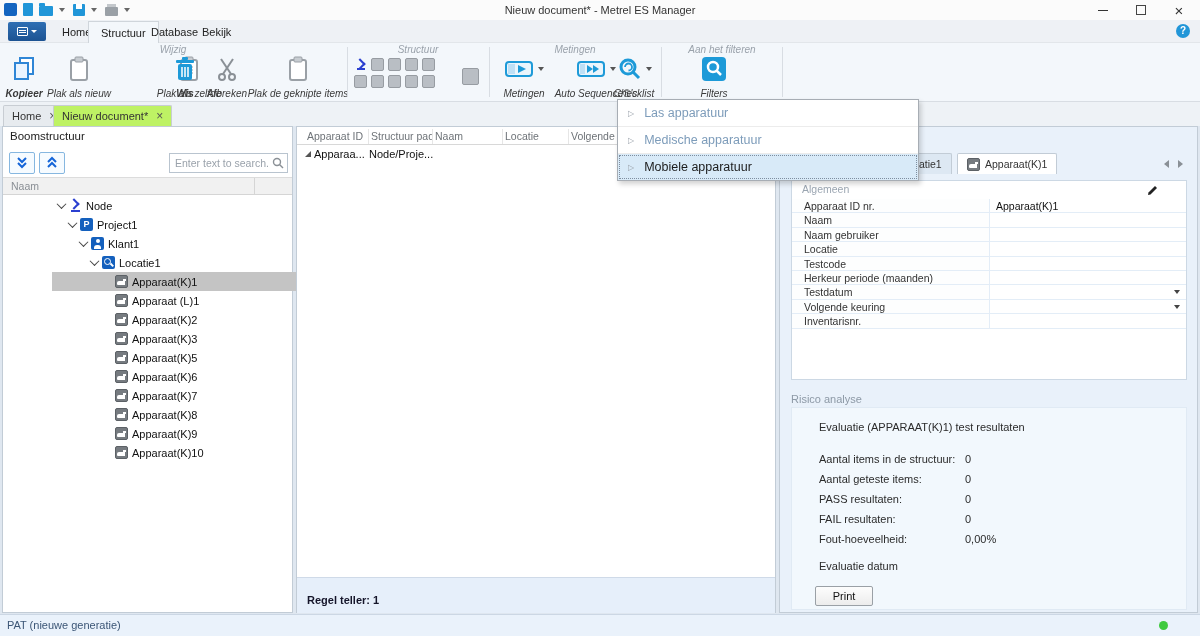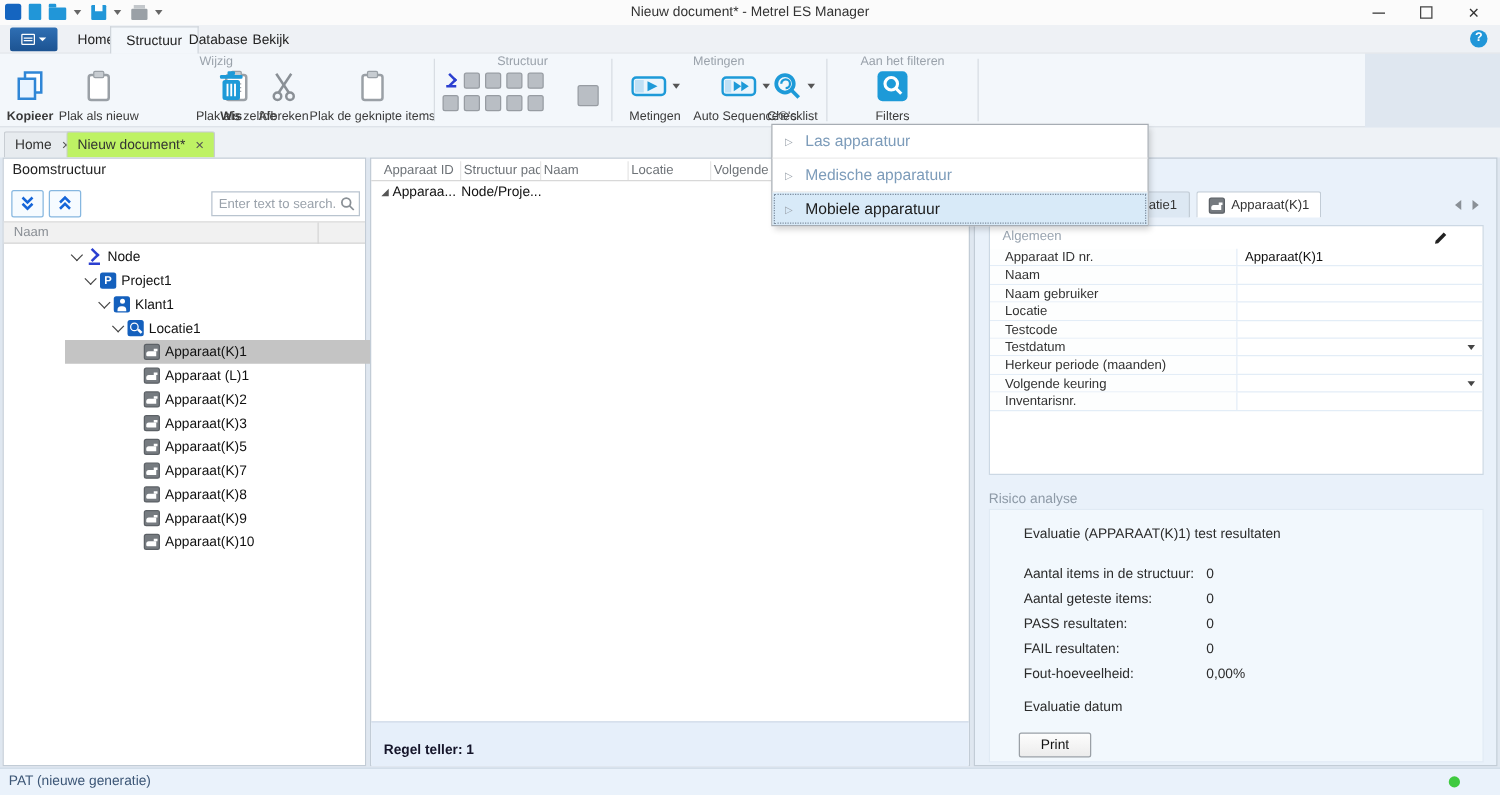--- a/index.html
+++ b/index.html
@@ -31,21 +31,21 @@
   #file-btn { position:absolute; left:8px; top:2px; width:38px; height:19px; background:linear-gradient(#2f6fb4,#1c5392); border-radius:2px; display:flex; align-items:center; justify-content:center; gap:3px; }
   .file-lines { width:11px; height:9px; border:1px solid #fff; border-radius:1px; position:relative; }
   .file-lines::before { content:""; position:absolute; left:1px; top:2px; width:7px; height:1px; background:#fff; box-shadow:0 2px 0 #fff; }
   .file-caret { width:0; height:0; border-left:3px solid transparent; border-right:3px solid transparent; border-top:3px solid #fff; }
   .rtab { position:absolute; top:1px; height:22px; padding:0 12px; display:flex; align-items:center; color:#222; }
   .rtab.active { background:#f3f7fb; border:1px solid #cfd5db; border-bottom:none; }
   #rtab-0 { left:50px; } #rtab-1 { left:88px; } #rtab-2 { left:139px; } #rtab-3 { left:190px; }
   #help-btn { position:absolute; right:10px; top:4px; width:14px; height:14px; border-radius:50%; background:#2196d8; color:#fff; font-size:10px; font-weight:bold; text-align:center; line-height:14px; }
 
   
-  #ribbon { position:absolute; left:0; top:43px; width:1092px; height:59px; background:#f3f7fb; border-bottom:1px solid #d8dde3; }
+  #ribbon { position:absolute; left:0; top:43px; width:1200px; height:59px; background:#f3f7fb; border-bottom:1px solid #d8dde3;font-style:italic; }
   .rgroup { position:absolute; top:0; height:58px; }
   .rgroup-label { position:absolute; top:1px; left:0; right:0; text-align:center; font-size:10px; color:#9aa2ab; }
   .rsep { position:absolute; top:4px; width:1px; height:50px; background:#d8dde3; }
   .rbtn { position:absolute; top:12px; display:flex; flex-direction:column; align-items:center; justify-content:flex-start; }
   .rbtn .lbl { margin-top:auto; font-size:10px; color:#3a3a3a; white-space:nowrap; }
   .rbtn { height:44px; }
   .icwrap { height:28px; display:flex; align-items:center; justify-content:center; }
   .hbtn { position:absolute; top:14px; display:flex; flex-direction:column; align-items:center; height:42px; }
   .hbtn .icrow { display:flex; align-items:center; gap:3px; height:24px; }
   .hbtn .lbl { margin-top:auto; font-size:10px; color:#3a3a3a; white-space:nowrap; }
@@ -397,20 +397,25 @@
           <span class="tlabel">Apparaat(K)3</span>
         </div>
         <div class="trow" style="padding-left: 50px;">
           <span class="tspace"></span>
           <span class="ti ti-device"></span>
           <span class="tlabel">Apparaat(K)5</span>
         </div>
         <div class="trow" style="padding-left: 50px;">
           <span class="tspace"></span>
           <span class="ti ti-device"></span>
+          <span class="tlabel">Apparaat(K)6</span>
+        </div>
+        <div class="trow" style="padding-left: 50px;">
+          <span class="tspace"></span>
+          <span class="ti ti-device"></span>
           <span class="tlabel">Apparaat(K)7</span>
         </div>
         <div class="trow" style="padding-left: 50px;">
           <span class="tspace"></span>
           <span class="ti ti-device"></span>
           <span class="tlabel">Apparaat(K)8</span>
         </div>
         <div class="trow" style="padding-left: 50px;">
           <span class="tspace"></span>
           <span class="ti ti-device"></span>
@@ -483,28 +488,28 @@
           </div>
           <div class="prow">
             <div class="pcell-label">Locatie</div>
             <div class="pcell-value"></div>
           </div>
           <div class="prow">
             <div class="pcell-label">Testcode</div>
             <div class="pcell-value"></div>
           </div>
           <div class="prow">
+            <div class="pcell-label">Herkeur periode (maanden)</div>
+            <div class="pcell-value"></div>
+          </div>
+          <div class="prow">
             <div class="pcell-label">Testdatum</div>
             <div class="pcell-value">
               <span class="pcell-caret"></span>
             </div>
-          </div>
-          <div class="prow">
-            <div class="pcell-label">Herkeur periode (maanden)</div>
-            <div class="pcell-value"></div>
           </div>
           <div class="prow">
             <div class="pcell-label">Volgende keuring</div>
             <div class="pcell-value">
               <span class="pcell-caret"></span>
             </div>
           </div>
           <div class="prow">
             <div class="pcell-label">Inventarisnr.</div>
             <div class="pcell-value"></div>

